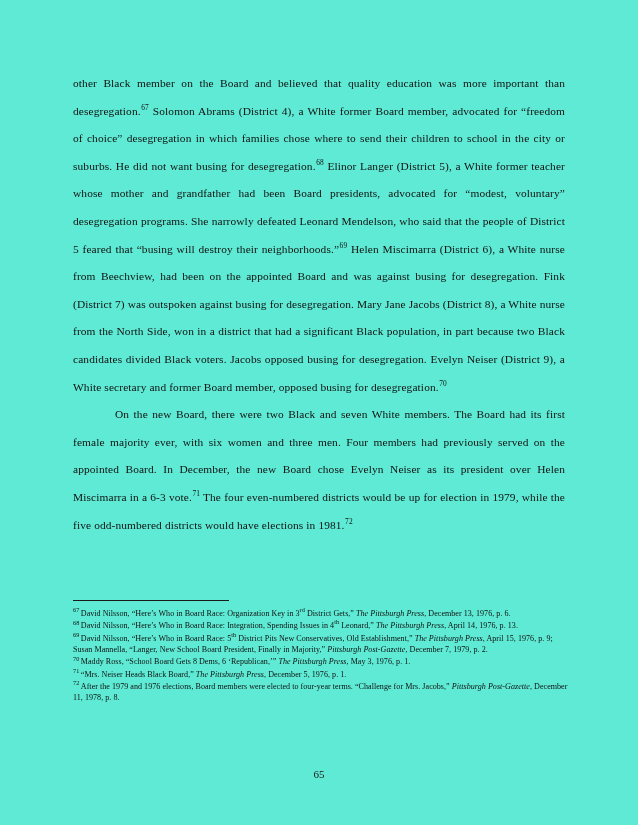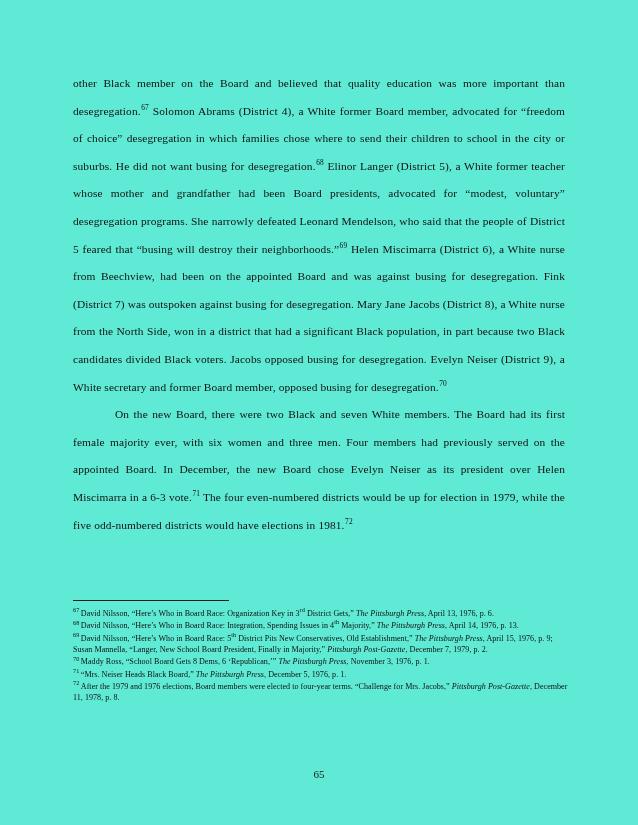--- a/index.html
+++ b/index.html
@@ -101,24 +101,24 @@
   <div class="content">
     <div class="body-block">
         <p><span>other Black member on the Board and believed that quality education was more important than desegregation.</span><sup class="fn">67</sup><span>  Solomon Abrams (District 4), a White former Board member, advocated for “freedom of choice” desegregation in which families chose where to send their children to school in the city or suburbs.  He did not want busing for desegregation.</span><sup class="fn">68</sup><span>  Elinor Langer (District 5), a White former teacher whose mother and grandfather had been Board presidents, advocated for “modest, voluntary” desegregation programs.  She narrowly defeated Leonard Mendelson, who said that the people of District 5 feared that “busing will destroy their neighborhoods.”</span><sup class="fn">69</sup><span>  Helen Miscimarra (District 6), a White nurse from Beechview, had been on the appointed Board and was against busing for desegregation.  Fink (District 7) was outspoken against busing for desegregation.  Mary Jane Jacobs (District 8), a White nurse from the North Side, won in a district that had a significant Black population, in part because two Black candidates divided Black voters.  Jacobs opposed busing for desegregation.  Evelyn Neiser (District 9), a White secretary and former Board member, opposed busing for desegregation.</span><sup class="fn">70</sup></p>
         <p class="indent"><span>On the new Board, there were two Black and seven White members.  The Board had its first female majority ever, with six women and three men.  Four members had previously served on the appointed Board.  In December, the new Board chose Evelyn Neiser as its president over Helen Miscimarra in a 6-3 vote.</span><sup class="fn">71</sup><span>  The four even-numbered districts would be up for election in 1979, while the five odd-numbered districts would have elections in 1981.</span><sup class="fn">72</sup></p>
       </div>
   </div>
 
   <div class="footnotes">
     <div class="fn-rule"></div>
     <div class="fn-list">
-        <div class="fn-item"><sup class="fnnum">67</sup><span>David Nilsson, “Here’s Who in Board Race: Organization Key in 3</span><sup class="ord">rd</sup><span> District Gets,” </span><span class="it">The Pittsburgh Press</span><span>, April 13, 1976, p. 6.</span></div>
-        <div class="fn-item"><sup class="fnnum">68</sup><span>David Nilsson, “Here’s Who in Board Race: Integration, Spending Issues in 4</span><sup class="ord">th</sup><span> Majority,” </span><span class="it">The Pittsburgh Press</span><span>, April 14, 1976, p. 13.</span></div>
+        <div class="fn-item"><sup class="fnnum">67</sup><span>David Nilsson, “Here’s Who in Board Race: Organization Key in 3</span><sup class="ord">rd</sup><span> District Gets,” </span><span class="it">The Pittsburgh Press</span><span>, December 13, 1976, p. 6.</span></div>
+        <div class="fn-item"><sup class="fnnum">68</sup><span>David Nilsson, “Here’s Who in Board Race: Integration, Spending Issues in 4</span><sup class="ord">th</sup><span> Leonard,” </span><span class="it">The Pittsburgh Press</span><span>, April 14, 1976, p. 13.</span></div>
         <div class="fn-item"><sup class="fnnum">69</sup><span>David Nilsson, “Here’s Who in Board Race: 5</span><sup class="ord">th</sup><span> District Pits New Conservatives, Old Establishment,” </span><span class="it">The Pittsburgh Press</span><span>, April 15, 1976, p. 9; Susan Mannella, “Langer, New School Board President, Finally in Majority,” </span><span class="it">Pittsburgh Post-Gazette</span><span>, December 7, 1979, p. 2.</span></div>
-        <div class="fn-item"><sup class="fnnum">70</sup><span>Maddy Ross, “School Board Gets 8 Dems, 6 ‘Republican,’” </span><span class="it">The Pittsburgh Press</span><span>, November 3, 1976, p. 1.</span></div>
+        <div class="fn-item"><sup class="fnnum">70</sup><span>Maddy Ross, “School Board Gets 8 Dems, 6 ‘Republican,’” </span><span class="it">The Pittsburgh Press</span><span>, May 3, 1976, p. 1.</span></div>
         <div class="fn-item"><sup class="fnnum">71</sup><span>“Mrs. Neiser Heads Black Board,” </span><span class="it">The Pittsburgh Press</span><span>, December 5, 1976, p. 1.</span></div>
         <div class="fn-item"><sup class="fnnum">72</sup><span>After the 1979 and 1976 elections, Board members were elected to four-year terms. “Challenge for Mrs. Jacobs,” </span><span class="it">Pittsburgh Post-Gazette</span><span>, December 11, 1978, p. 8.</span></div>
       </div>
   </div>
 
   <div class="page-number">65</div>
 
 </div>
 
 </body></html>

